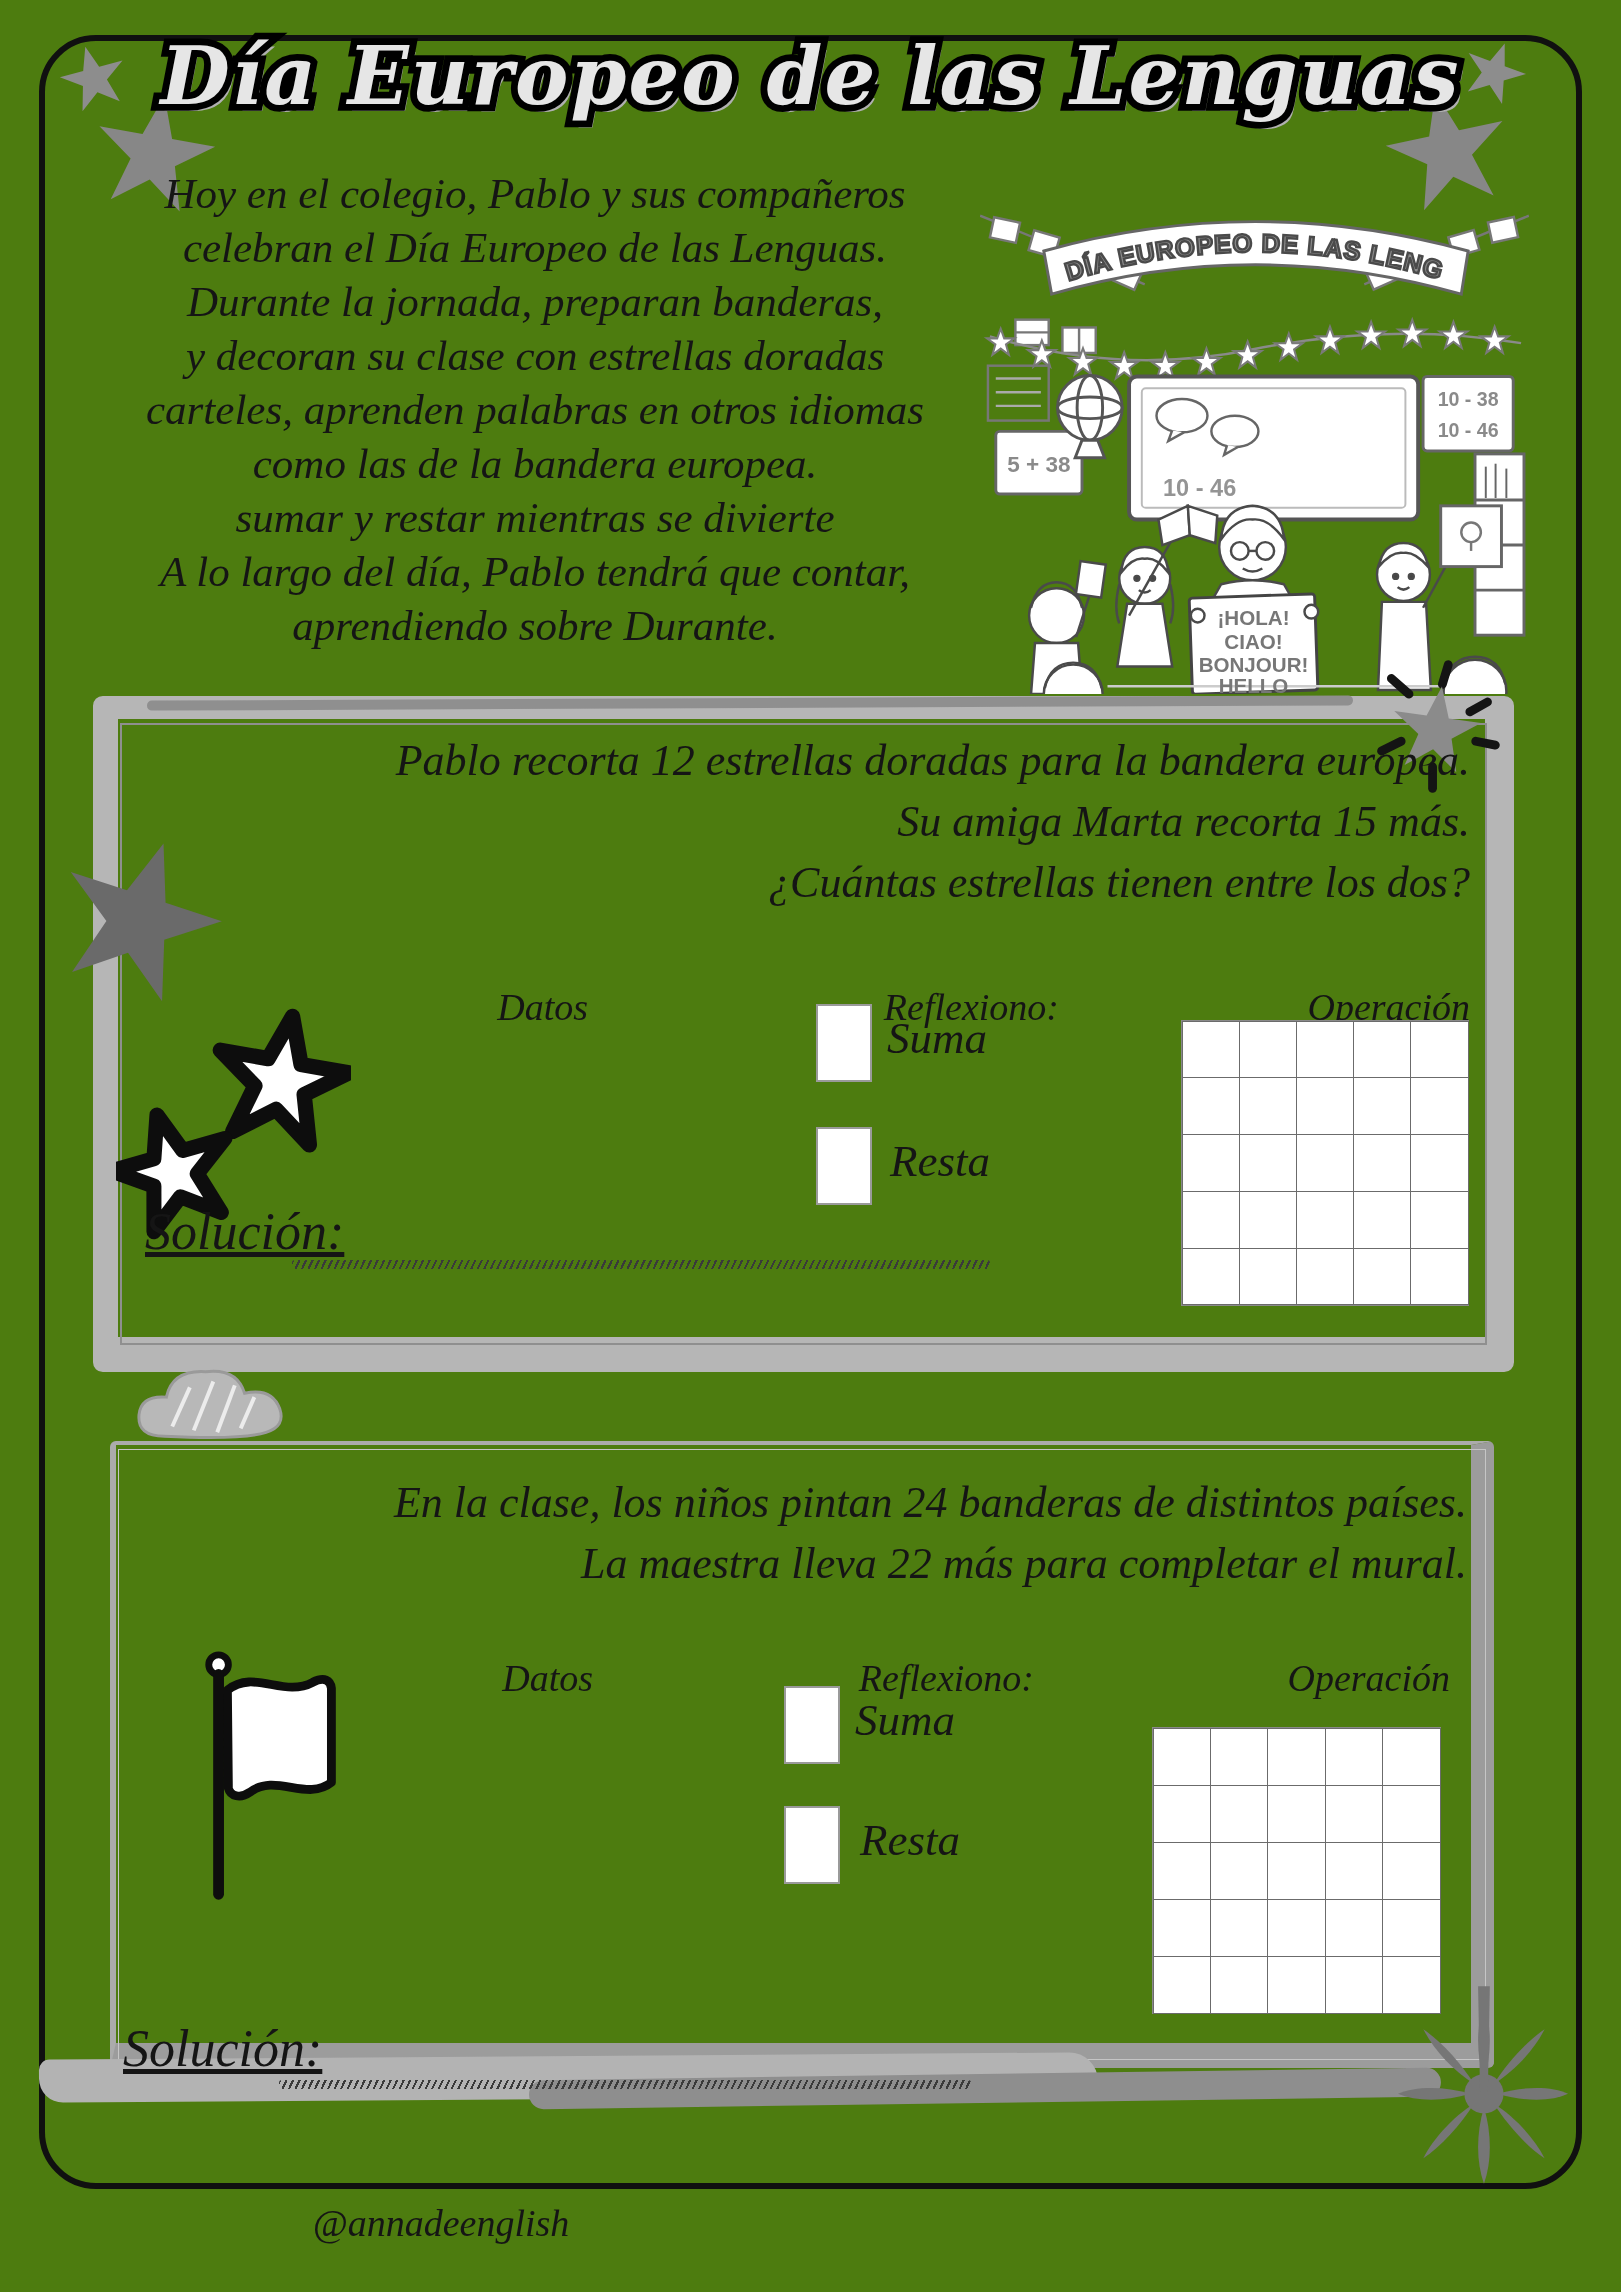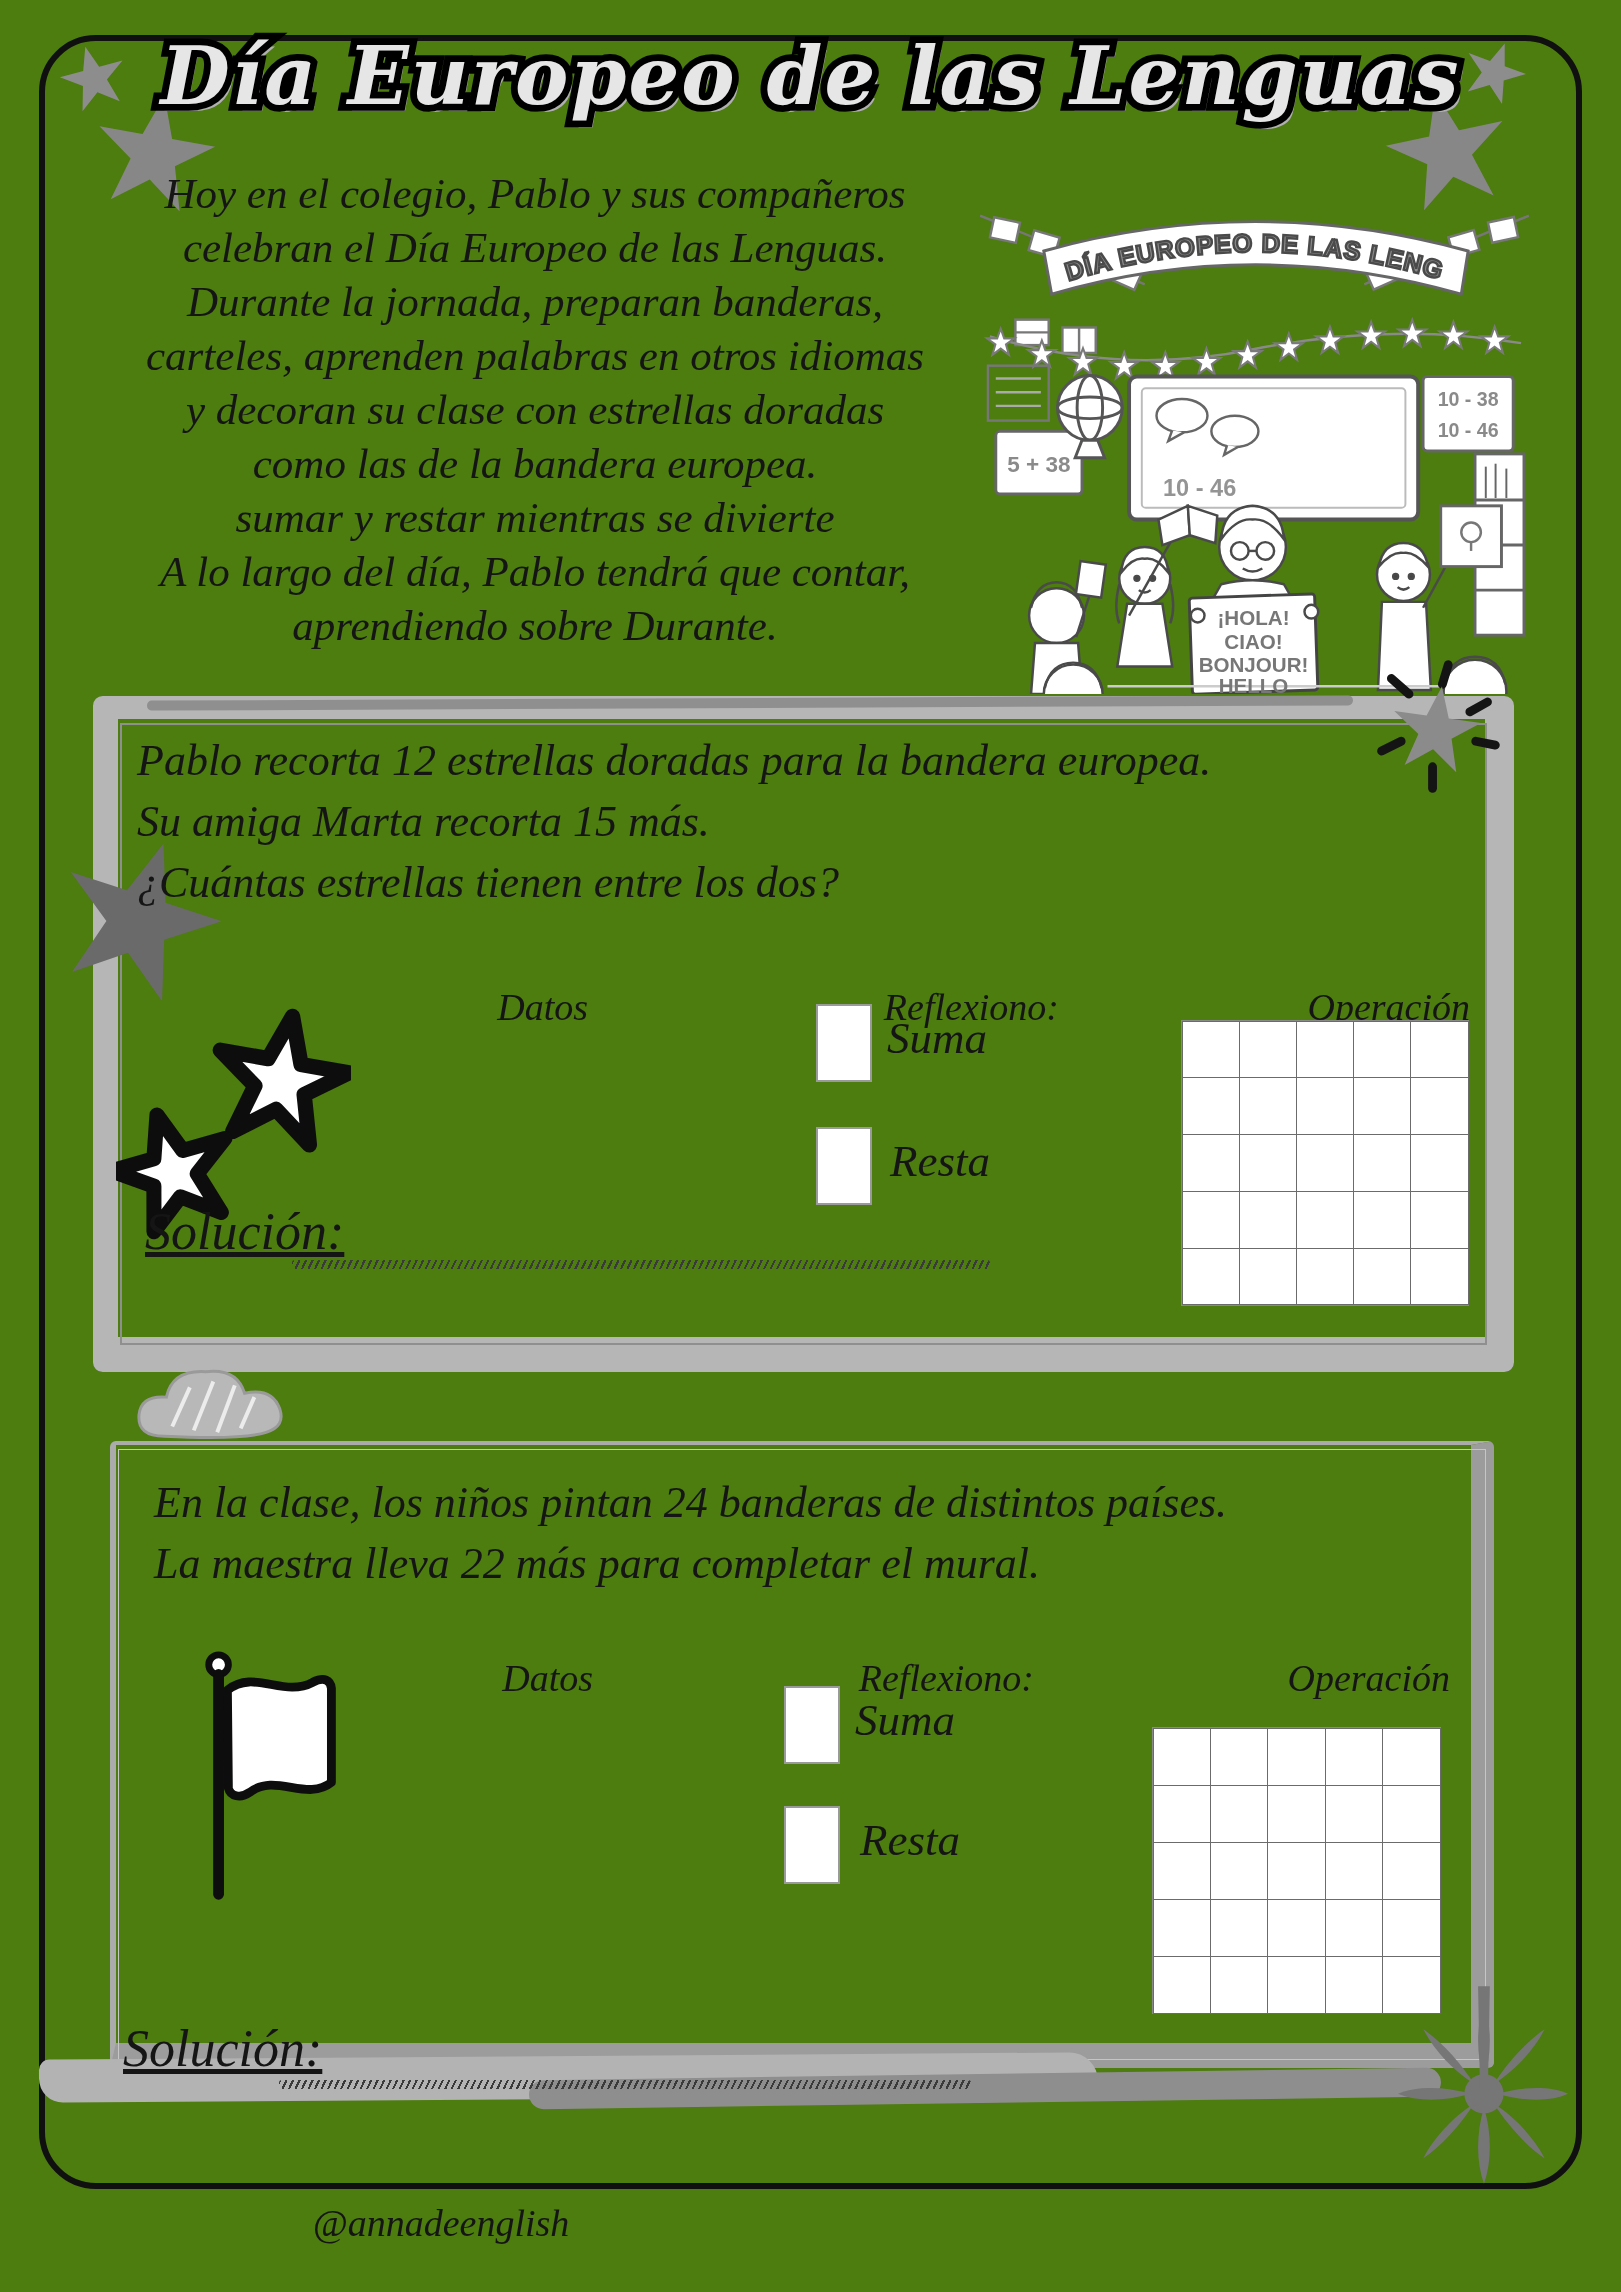--- a/index.html
+++ b/index.html
@@ -32,21 +32,21 @@
                transform:rotate(-0.25deg);border-radius:4.9px;}
   .p2-card{left:110px;top:1441px;width:1384px;height:627px;box-sizing:border-box;
            border-style:solid;border-width:4.9px 23.5px 25.5px 6.9px;
            border-color:#ababab #9c9c9c #9c9c9c #ababab;border-radius:5.9px;
            outline:1px solid #c6c6c6;outline-offset:-9.8px;}
   .smear1{left:39px;top:2056px;width:1059px;height:43px;background:#b3b3b3;
           border-radius:21.6px 59px 29px 49px;transform:rotate(-0.4deg);}
   .smear2{left:529px;top:2074px;width:912px;height:29px;background:#8e8e8e;
           border-radius:39px;transform:rotate(-0.8deg);}
 
-  .prob-text{text-align:left;font-style:italic;font-size:44px;line-height:61px;}
+  .prob-text{text-align:right;font-style:italic;font-size:44px;line-height:61px;}
   .p1-text{left:137px;top:730px;width:1333px;}
   .p2-text{left:154px;top:1472px;width:1313px;}
 
   .col-head{font-style:italic;font-size:38px;text-align:right;}
   .cb{width:56px;height:78px;border:2px solid #9a9a9a;background:#fff;box-sizing:border-box;}
   .cb-label{font-style:italic;font-size:45px;}
 
   .op-grid{display:grid;background:#fff;border:1px solid #8a8a8a;box-sizing:border-box;}
   .op-cell{border:1px solid #6b6b6b;margin:-0.5px;background:#fff;}
 
@@ -87,22 +87,22 @@
 
   <div class="abs title-stack">
     <span class="title-text title-back">Día Europeo de las Lenguas</span>
     <span class="title-text title-front">Día Europeo de las Lenguas</span>
   </div>
 
   <div class="abs intro">
     <div>Hoy en el colegio, Pablo y sus compañeros</div>
     <div>celebran el Día Europeo de las Lenguas.</div>
     <div>Durante la jornada, preparan banderas,</div>
+    <div>y decoran su clase con estrellas doradas</div>
     <div>carteles, aprenden palabras en otros idiomas</div>
-    <div>y decoran su clase con estrellas doradas</div>
     <div>como las de la bandera europea.</div>
     <div>sumar y restar mientras se divierte</div>
     <div>A lo largo del día, Pablo tendrá que contar,</div>
     <div>aprendiendo sobre Durante.</div>
   </div>
 
   <svg class="abs illu" viewBox="0 0 560 550">
     <g fill="none" stroke="#4a4a4a" stroke-width="2.5">
 
       <path d="M0,62 Q95,100 168,132" stroke="#777"></path>

